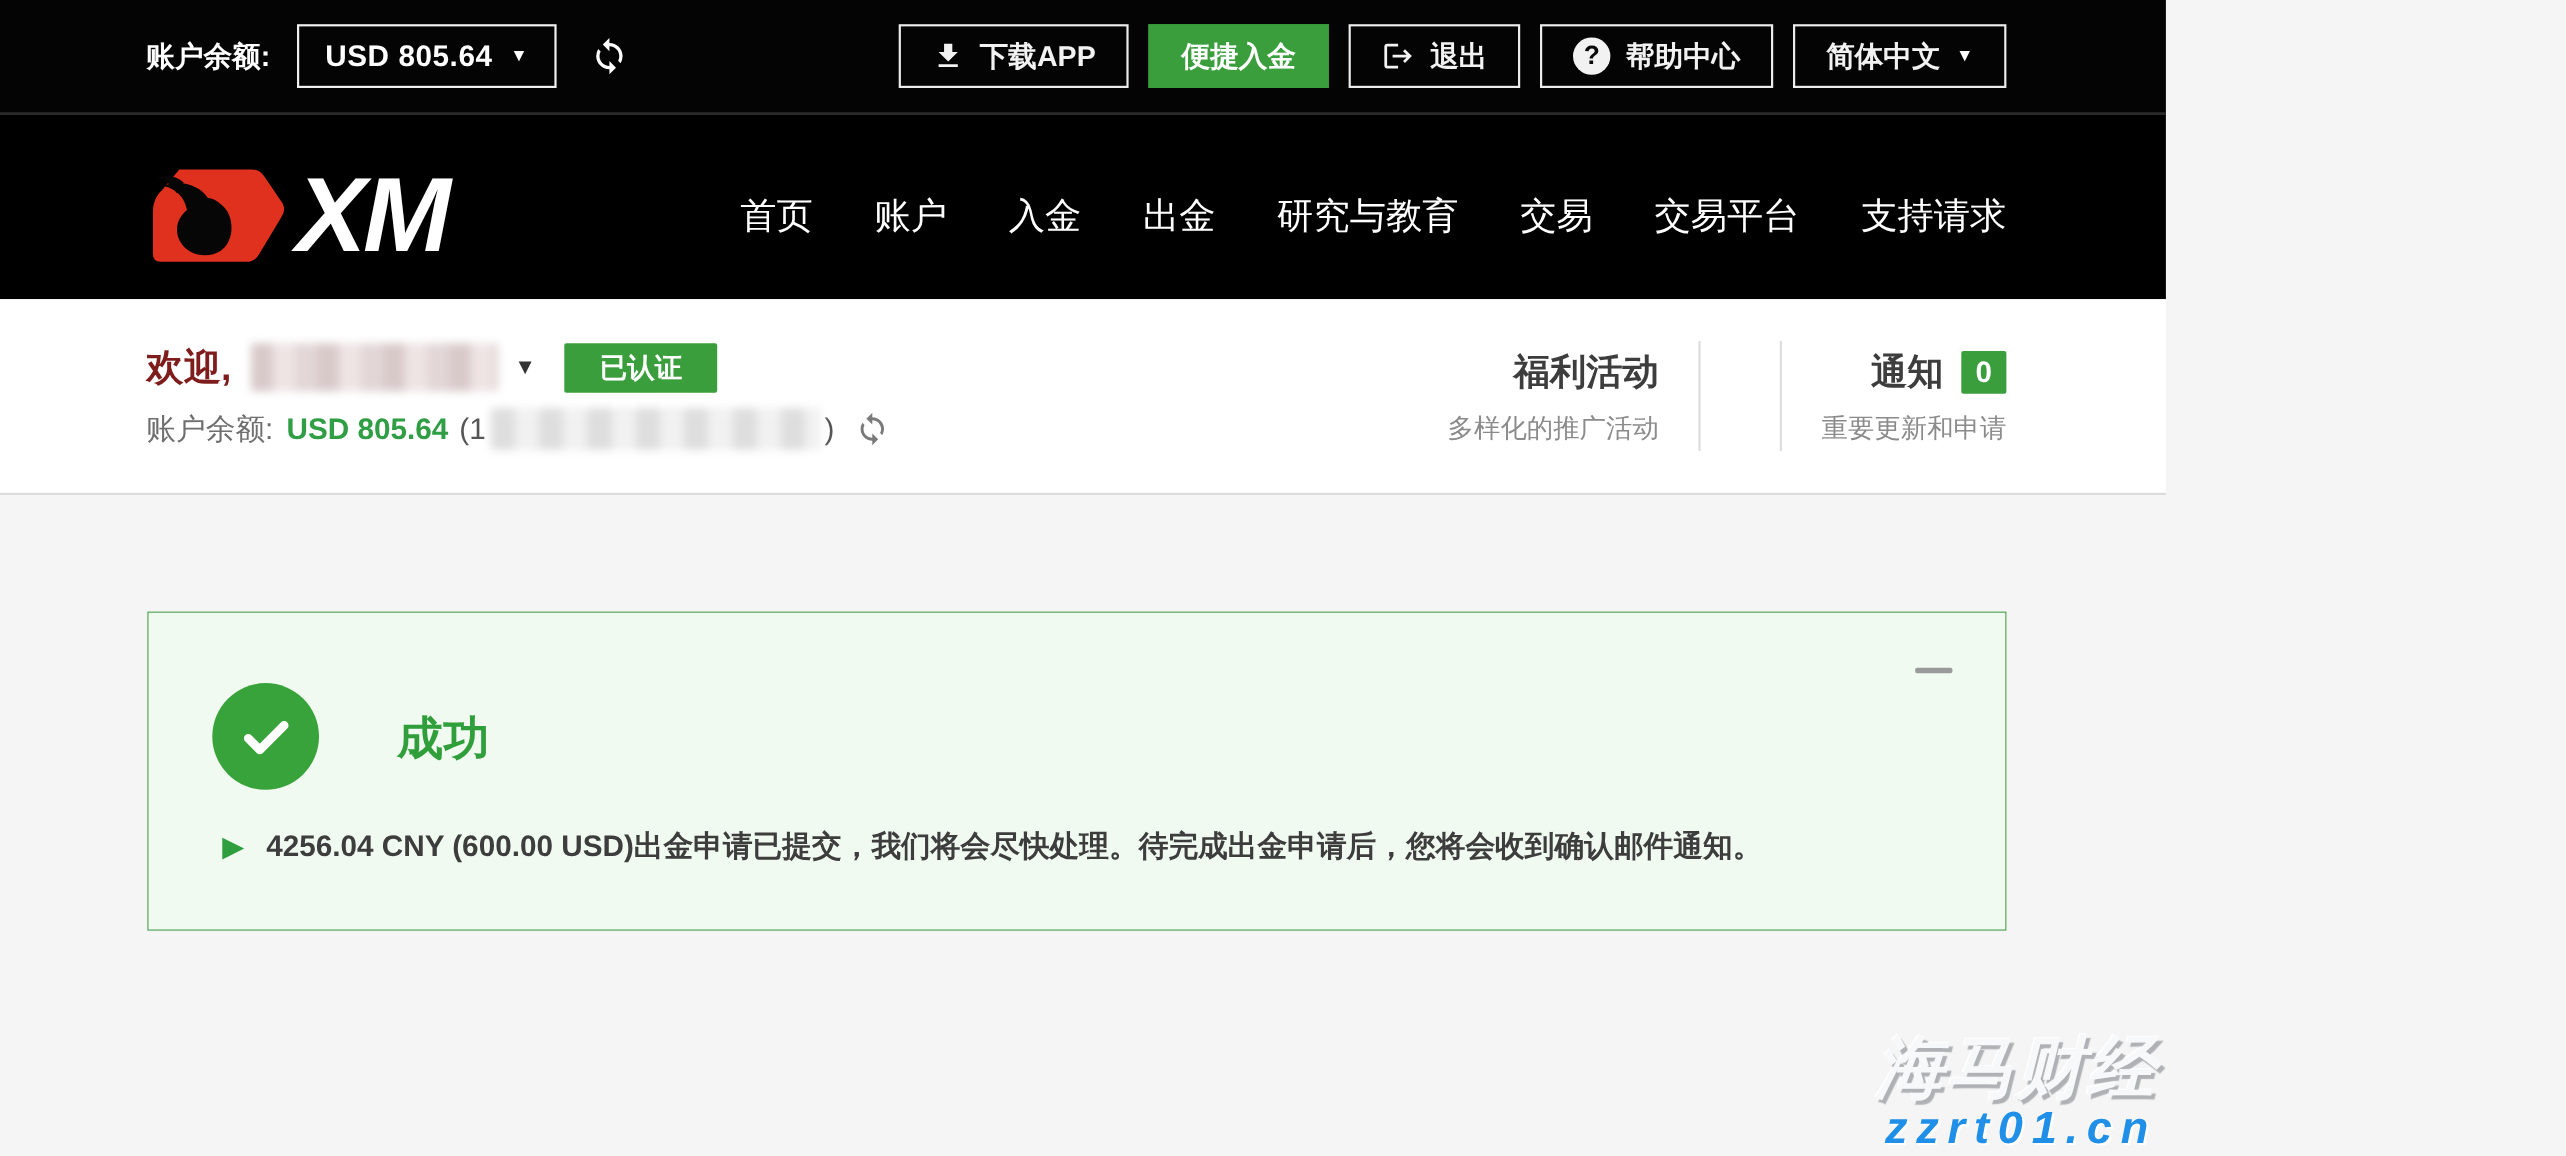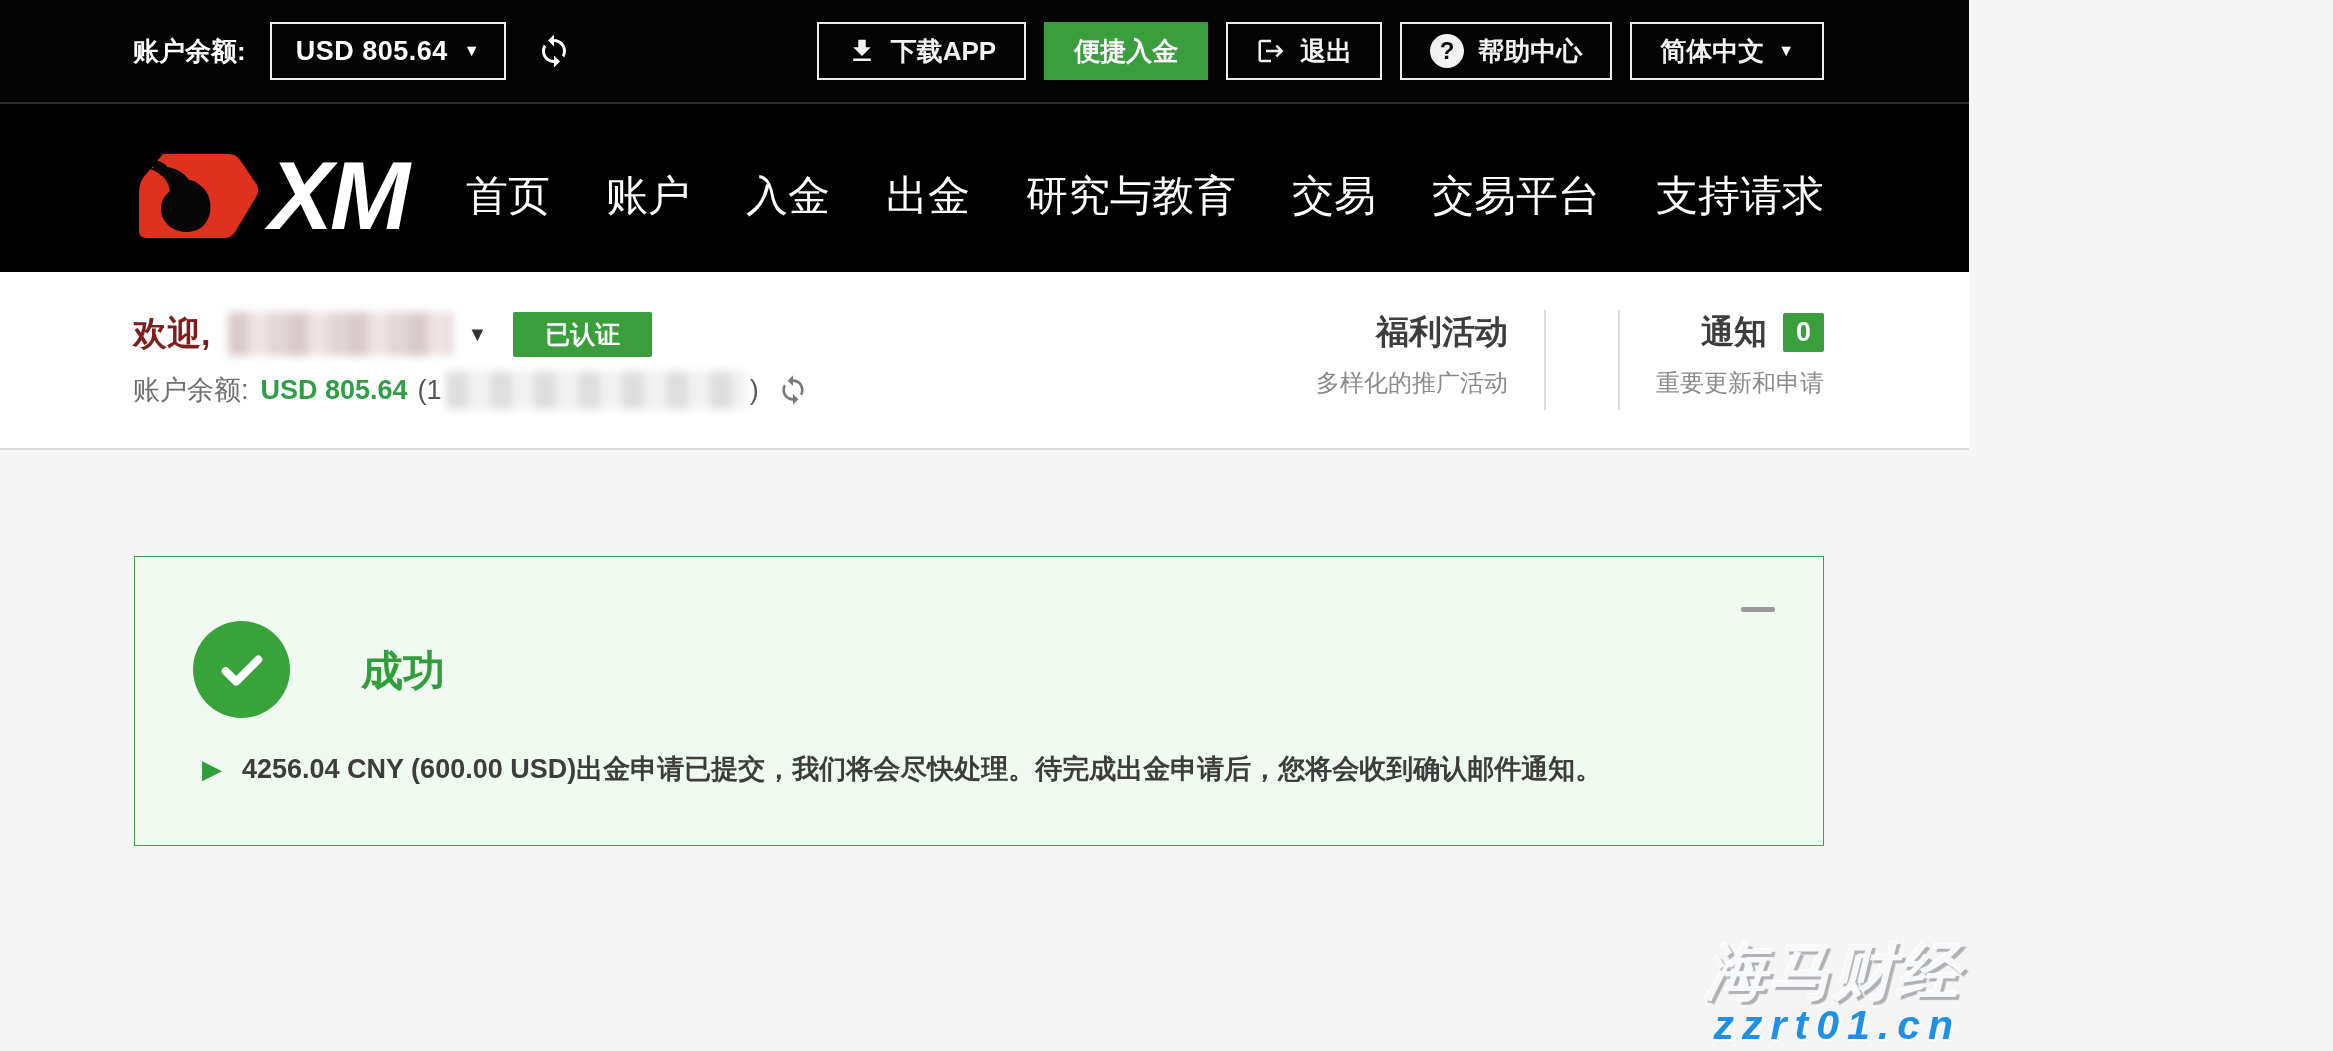--- a/index.html
+++ b/index.html
@@ -29,21 +29,21 @@
             color:#0a0a0a; font-size:24px; font-weight:800; display:flex;
             align-items:center; justify-content:center; }
 
   
   .navbar { height:168px; background:#000000; display:flex; align-items:center;
             justify-content:space-between; padding:16px 145px 0 133px; flex-shrink:0; }
   .brand { display:flex; align-items:center; gap:6px; cursor:pointer; }
   .brand-text { color:#ffffff; font-size:96px; font-weight:800; font-style:italic;
             letter-spacing:-3px; line-height:1; }
   .nav-items { display:flex; align-items:center; gap:56px; }
-  .nav-item { color:#ffffff; font-size:42px; cursor:pointer; white-space:nowrap; }
+  .nav-item { color:#ffffff; font-size:33px; cursor:pointer; white-space:nowrap; }
 
   
   .welcome { height:178px; background:#ffffff; border-bottom:2px solid #dcdcdc;
             display:flex; align-items:center; justify-content:space-between;
             padding:0 145px 0 133px; flex-shrink:0; }
   .w-left { display:flex; flex-direction:column; gap:14px; }
   .w-line1 { display:flex; align-items:center; }
   .greeting { font-size:34px; font-weight:800; color:#7f1d1d; }
   .redacted-name { width:225px; height:44px; margin-left:18px; border-radius:3px;
             background:
@@ -57,21 +57,21 @@
   .balance-green { color:#2f9e44; font-weight:800; margin-left:12px; }
   .acct-prefix { color:#555555; margin-left:10px; }
   .redacted-acct { width:300px; height:38px; margin:0 4px; border-radius:3px;
             background:
               repeating-linear-gradient(90deg,#dedede 0 22px,#f1f1f1 22px 44px),
               linear-gradient(90deg,rgba(200,200,200,.5) 0 55%,rgba(140,200,150,.55) 55% 100%);
             filter:blur(4px); }
   .acct-suffix { color:#555555; }
   .refresh-small { margin-left:18px; cursor:pointer; display:flex; align-items:center; }
 
-  .w-right { display:flex; }
+  .w-right { display:flex; align-items:center; }
   .w-col { display:flex; flex-direction:column; align-items:flex-end; gap:12px; cursor:pointer; }
   .w-col-title { font-size:33px; font-weight:800; color:#3d3d3d; white-space:nowrap;
             display:flex; align-items:center; }
   .w-col-sub { font-size:24px; color:#8b8b8b; white-space:nowrap; }
   .w-divider { width:2px; height:100px; background:#dddddd; margin:0 36px; }
   .notif-badge { background:#3a9e3c; color:#ffffff; font-size:27px; font-weight:800;
             padding:4px 13px; margin-left:16px; border-radius:2px; }
 
   
   .main { flex:1; position:relative; background:#f5f5f6; }

